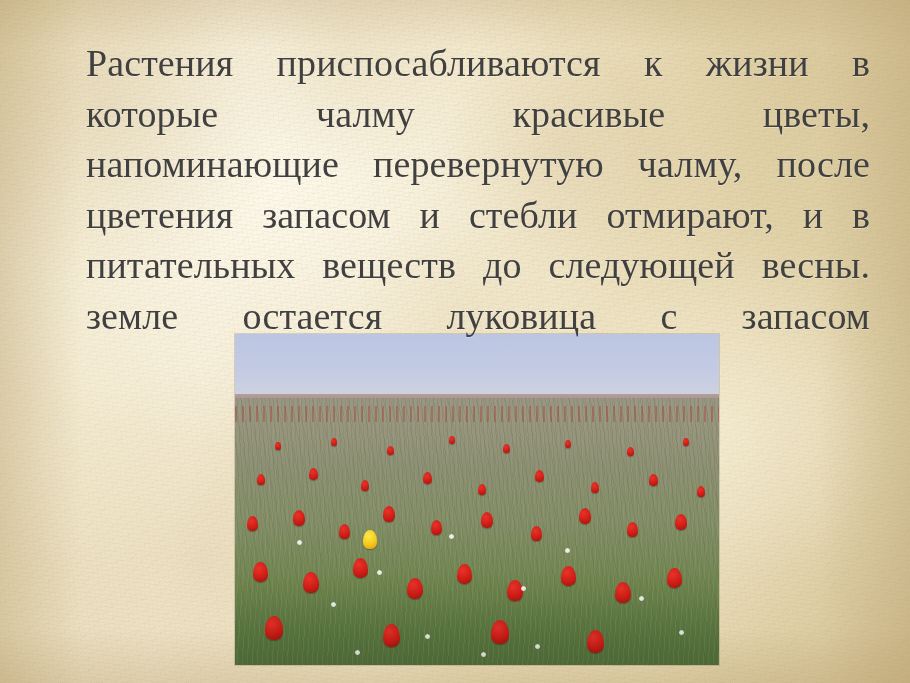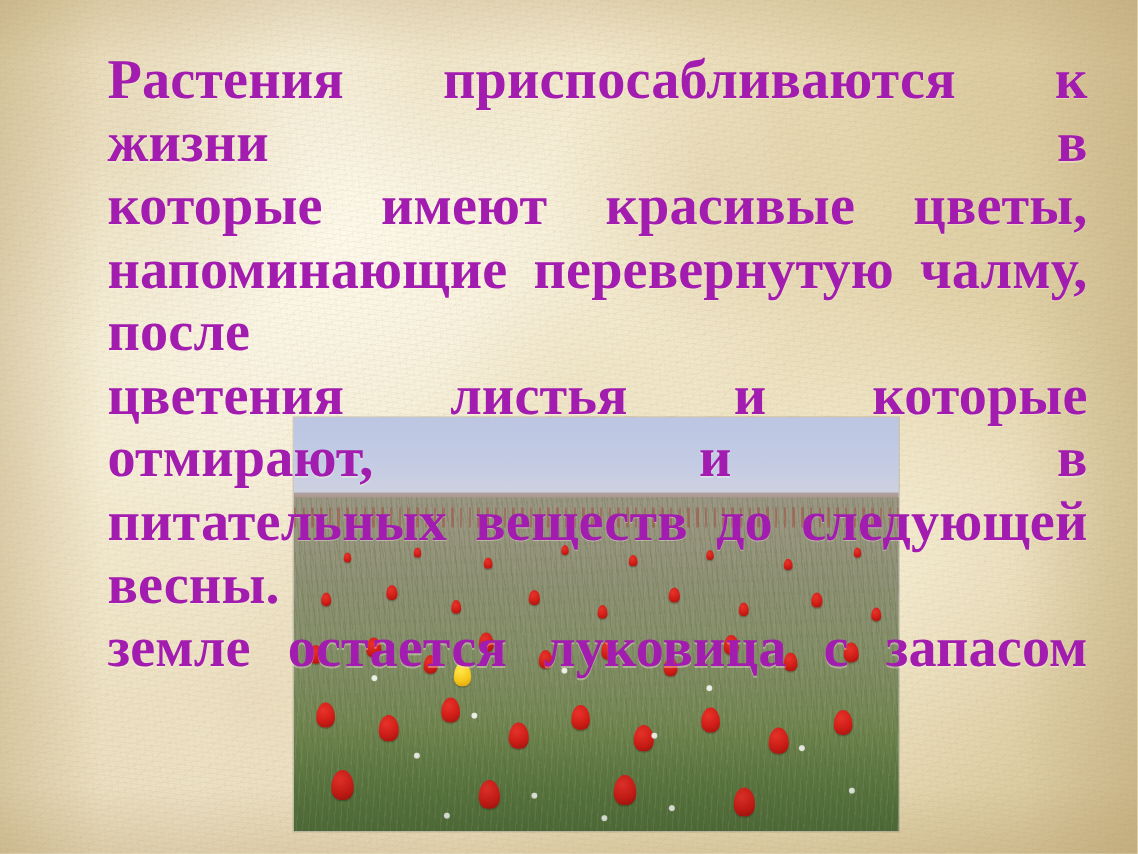--- a/index.html
+++ b/index.html
@@ -81,24 +81,24 @@
 
   
   .text-block {
     position: absolute;
     left: 86px;
     top: 38px;
     width: 784px;
     margin: 0;
     text-align: justify;
     text-align-last: justify;
-    color: #a21caf;
-    font-size: 45px;
+    color: #404040;
+    font-size: 38px;
     line-height: 50.5px;
-    font-weight: 700;
+    font-weight: 400;
     letter-spacing: 0.1px;
     z-index: 3;
     text-shadow: 0 1px 0 rgba(255,250,235,0.35);
     -webkit-font-smoothing: antialiased;
   }
   .text-block .line {
     display: block;
     text-align: justify;
     text-align-last: justify;
     white-space: normal;
@@ -314,20 +314,20 @@
     <div class="whiteflower" style="left:300px;top:310px;"></div>
     <div class="whiteflower" style="left:444px;top:296px;"></div>
     <div class="whiteflower" style="left:246px;top:318px;"></div>
     <div class="whiteflower" style="left:120px;top:316px;"></div>
 
     <div class="shadowtop"></div>
   </div>
 
   <div class="text-block">
     <span class="line">Растения приспосабливаются к жизни в</span>
-    <span class="line">которые имеют красивые цветы,</span>
+    <span class="line">которые чалму красивые цветы,</span>
     <span class="line">напоминающие перевернутую чалму, после</span>
-    <span class="line">цветения листья и которые отмирают, и в</span>
+    <span class="line">цветения запасом и стебли отмирают, и в</span>
     <span class="line last">питательных веществ до следующей весны.</span>
     <span class="line">земле остается луковица с запасом</span>
   </div>
 
 </div>
 
 </body></html>

